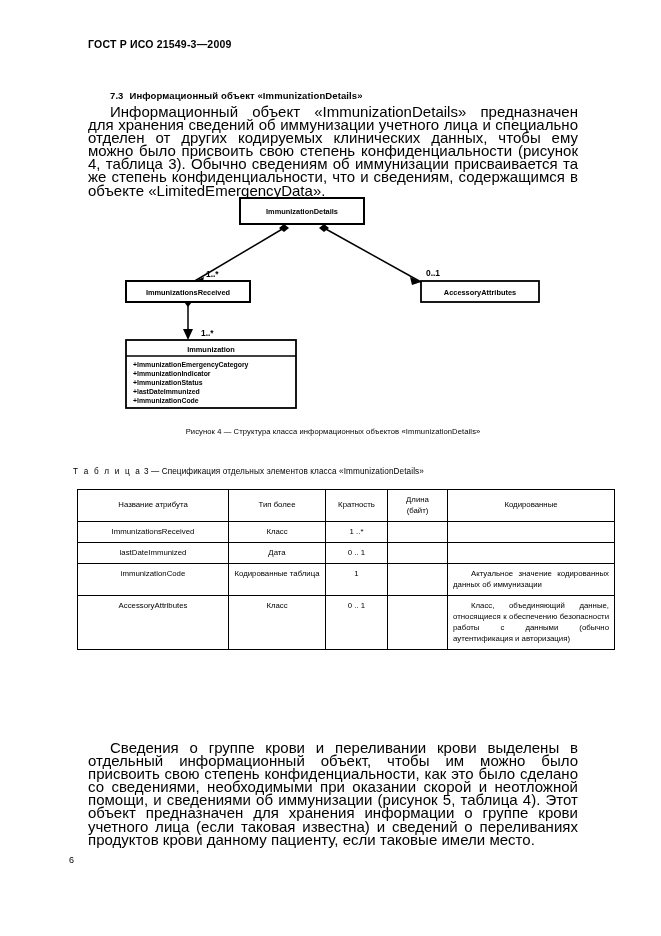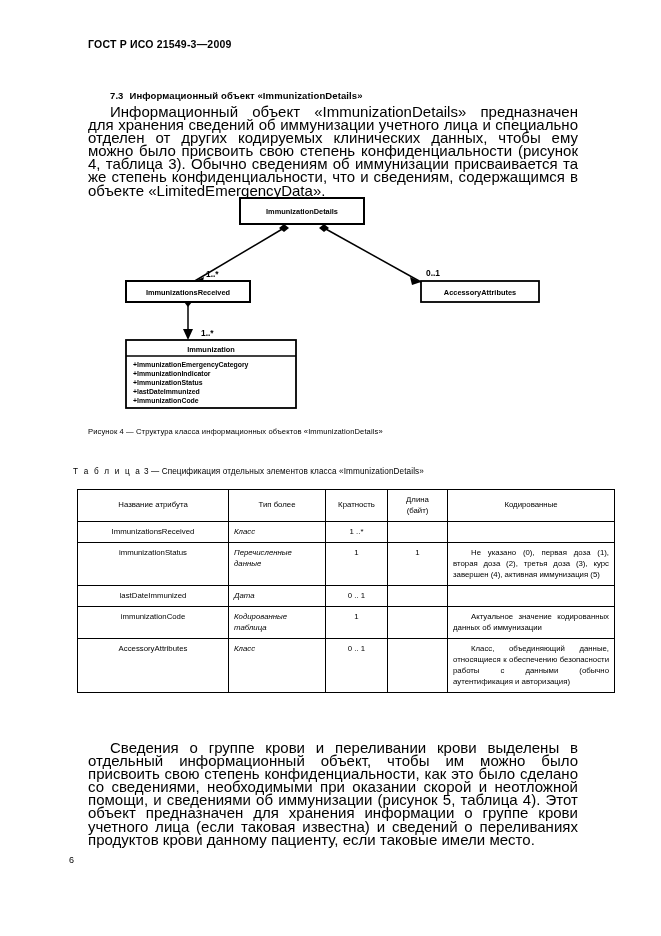--- a/index.html
+++ b/index.html
@@ -67,21 +67,21 @@
     width: 490px;
     height: 226px;
   }
   .diagram svg { display: block; }
 
   .fig-caption {
     position: absolute;
     left: 88px;
     top: 427px;
     width: 490px;
-    text-align: left;
+    text-align: center;
     font-size: 7.6px;
     letter-spacing: 0.1px;
   }
 
   
   .table-caption {
     position: absolute;
     left: 73px;
     top: 467px;
     font-size: 8.2px;
@@ -111,21 +111,21 @@
     line-height: 10.5px;
   }
   table.spec tbody td {
     vertical-align: top;
     padding: 4px 5px 5px 5px;
     line-height: 11px;
   }
   table.spec tbody tr:last-child td { border-bottom: 1.6px solid #000; }
 
   td.c-name   { text-align: center; }
-  td.c-type   { text-align: left; font-style: italic; }
+  td.c-type   { text-align: center; }
   td.c-mult   { text-align: center; }
   td.c-len    { text-align: center; }
   td.c-comment{ text-align: justify; text-indent: 18px; }
 
   col.w-name    { width: 151px; }
   col.w-type    { width: 97px; }
   col.w-mult    { width: 62px; }
   col.w-len     { width: 60px; }
   col.w-comment { width: 167px; }
 
@@ -250,27 +250,20 @@
     </thead>
     <tbody>
       <tr>
         <td class="c-name">ImmunizationsReceived</td>
         <td class="c-type">Класс</td>
         <td class="c-mult">1 ..*</td>
         <td class="c-len"></td>
         <td class="c-comment"></td>
       </tr>
       <tr>
-        <td class="c-name">immunizationStatus</td>
-        <td class="c-type">Перечисленные данные</td>
-        <td class="c-mult">1</td>
-        <td class="c-len">1</td>
-        <td class="c-comment">Не указано (0), первая доза (1), вторая доза (2), третья доза (3), курс завершен (4), активная иммунизация (5)</td>
-      </tr>
-      <tr>
         <td class="c-name">lastDateImmunized</td>
         <td class="c-type">Дата</td>
         <td class="c-mult">0 .. 1</td>
         <td class="c-len"></td>
         <td class="c-comment"></td>
       </tr>
       <tr>
         <td class="c-name">immunizationCode</td>
         <td class="c-type">Кодированные таблица</td>
         <td class="c-mult">1</td>

